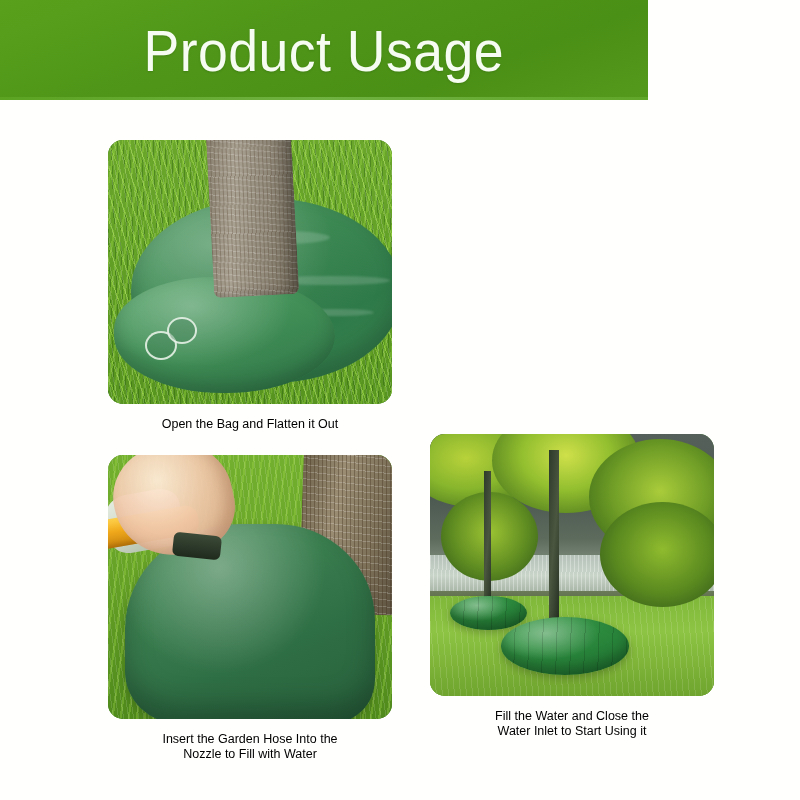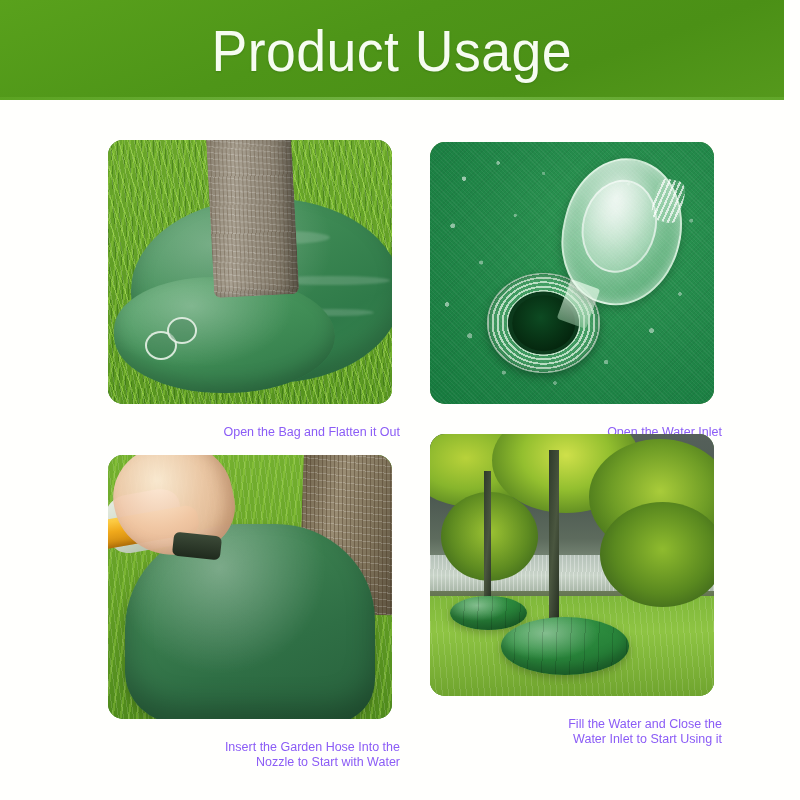--- a/index.html
+++ b/index.html
@@ -18,21 +18,21 @@
     width: 800px;
     height: 800px;
     background: #fffffd;
   }
 
   
   .banner {
     position: absolute;
     left: 0;
     top: 0;
-    width: 784px;
+    width: 648px;
     height: 100px;
     background: linear-gradient(160deg, #59a11c 0%, #4e9518 42%, #4b9016 72%, #55991c 100%);
     display: flex;
     align-items: center;
     justify-content: center;
     overflow: hidden;
   }
   .banner::after {
     content: "";
     position: absolute;
@@ -76,24 +76,24 @@
     width: 284px;
     height: 264px;
     margin: 0 auto;
     border-radius: 15px;
     overflow: hidden;
     background: #3f7a2a;
   }
   .step-2 .photo, .step-4 .photo { width: 284px; height: 262px; }
 
   .caption {
-    margin: 21px auto 0;
+    margin: 13px auto 0;
     width: 300px;
-    text-align: right;
-    color: #8b5cf6;
+    text-align: center;
+    color: #000000;
     font-size: 12.5px;
     line-height: 15px;
     font-family: "Liberation Sans", sans-serif;
     white-space: pre-line;
   }
 
   
   .grass-bg {
     position: absolute; inset: 0;
     background:
@@ -379,48 +379,33 @@
         </div>
         <div class="bag-lobe">
           <div class="grommet" style="left:14%;top:46%;width:13%;height:22%;"></div>
           <div class="grommet" style="left:24%;top:34%;width:12%;height:20%;"></div>
         </div>
         <div class="trunk-1"></div>
       </div>
       <div class="caption">Open the Bag and Flatten it Out</div>
     </div>
 
-    <div class="step step-2">
-      <div class="photo">
-        <div class="vinyl-bg"></div>
-        <div class="droplets"></div>
-        <div class="inlet-ring">
-          <div class="inlet-hole"></div>
-        </div>
-        <div class="cap-hinge"></div>
-        <div class="cap">
-          <div class="cap-inner"></div>
-          <div class="cap-ridges"></div>
-        </div>
-      </div>
-      <div class="caption">Open the Water Inlet</div>
-    </div>
 
     <div class="step step-3">
       <div class="photo">
         <div class="grass-bg3"></div>
         <div class="trunk-3"></div>
         <div class="bag-full"></div>
         <div class="sleeve"></div>
         <div class="hose"></div>
         <div class="arm"></div>
         <div class="nozzle"></div>
       </div>
       <div class="caption">Insert the Garden Hose Into the
-Nozzle to Start with Water</div>
+Nozzle to Fill with Water</div>
     </div>
 
     <div class="step step-4">
       <div class="photo">
         <div class="sky4"></div>
         <div class="lake"></div>
         <div class="far-bank"></div>
         <div class="path"></div>
         <div class="lawn"></div>
 

